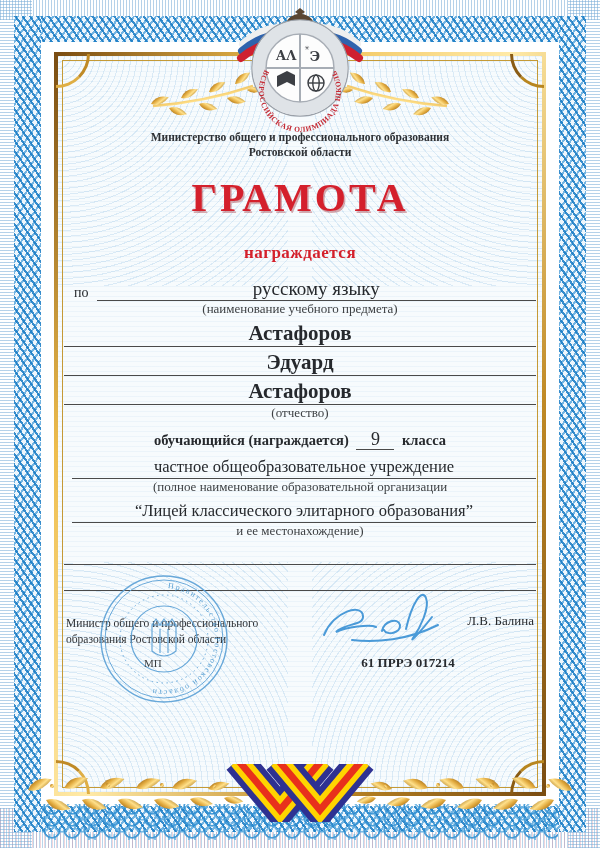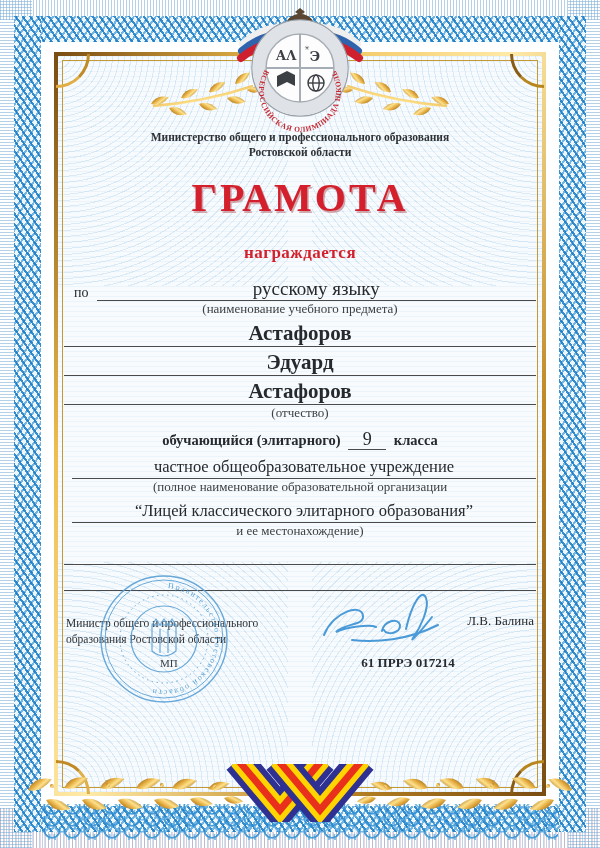--- a/index.html
+++ b/index.html
@@ -81,21 +81,21 @@
   .subject-prefix { font-size:14px; padding:0 8px 0 10px; }
   .subject-line { flex:1; border-bottom:1px solid #4a4a4a; text-align:center; font-size:19px; line-height:1.25; }
   .grade-row { margin-top:8px; font-size:14.5px; font-weight:bold; }
   .grade-val { display:inline-block; width:38px; border-bottom:1px solid #4a4a4a; font-size:18px; font-weight:normal; text-align:center; line-height:1.1; margin:0 4px; }
   .blank-line { margin-top:25px; border-bottom:1px solid #4a4a4a; height:1px; }
 
   
   .sign-row { position:relative; height:118px; margin-top:4px; text-align:left; }
   .signer-title { position:absolute; left:2px; top:20px; width:215px; font-size:11.5px; line-height:1.4; color:#2e3135; }
   .seal { position:absolute; left:34px; top:-22px; opacity:.9; }
-  .seal-mark { position:absolute; left:96px; top:62px; font-size:11px; color:#3a3d40; }
+  .seal-mark { position:absolute; left:80px; top:62px; font-size:11px; color:#3a3d40; }
   .signature { position:absolute; left:252px; top:-12px; }
   .signer-name { position:absolute; right:2px; top:18px; font-size:13px; color:#26292d; }
   .serial { position:absolute; left:239px; top:60px; width:210px; text-align:center; font-size:13px; font-weight:bold; color:#26292d; }
 
   
   .laurel-band { position:absolute; left:22px; right:22px; bottom:26px; height:58px; z-index:4; }
 </style>
 </head>
 <body>
 
@@ -208,21 +208,21 @@
     <div class="field">
       <div class="value name-value">Эдуард</div>
     </div>
 
     <div class="field">
       <div class="value name-value">Астафоров</div>
       <div class="caption">(отчество)</div>
     </div>
 
     <div class="grade-row">
-      <span>обучающийся (элитарного)</span>
+      <span>обучающийся (награждается)</span>
       <span class="grade-val">9</span>
       <span>класса</span>
     </div>
 
     <div class="field" style="margin-top:6px">
       <div class="value org-value">частное общеобразовательное учреждение</div>
       <div class="caption">(полное наименование образовательной организации</div>
     </div>
 
     <div class="field" style="margin-top:5px">

